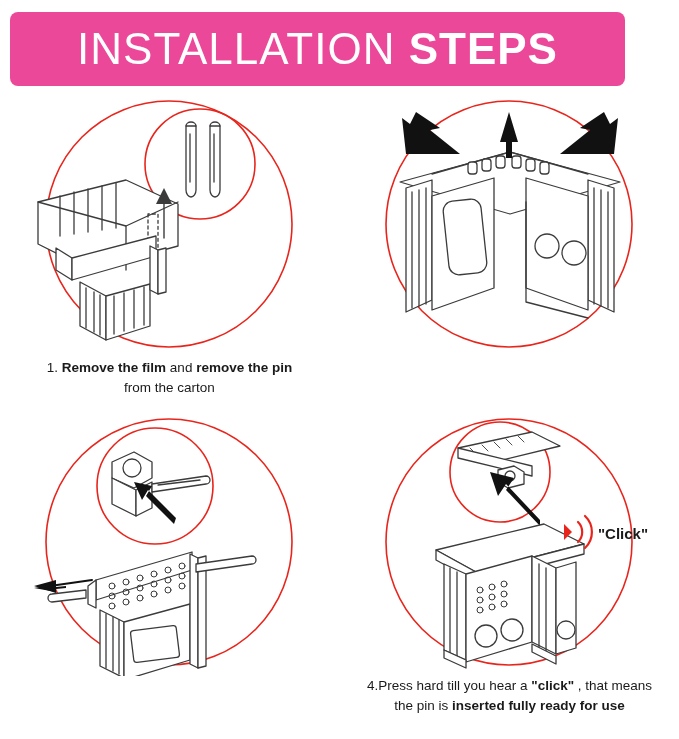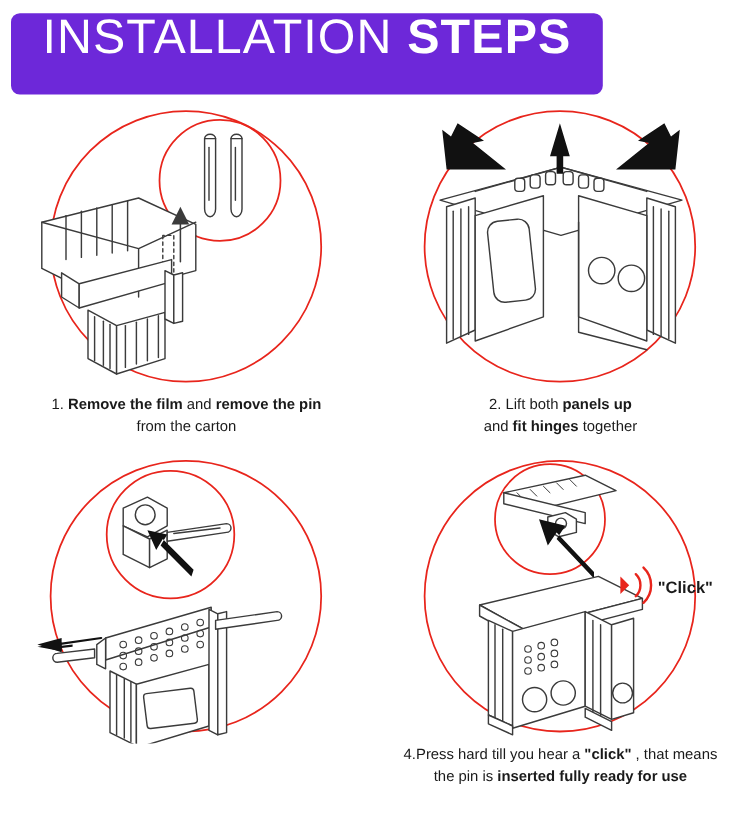--- a/index.html
+++ b/index.html
@@ -18,25 +18,26 @@
     width: 679px;
     height: 739px;
     box-sizing: border-box;
   }
 
   
   .banner {
     position: absolute;
     left: 10px;
     top: 12px;
-    width: 538px;
+    width: 615px;
     height: 74px;
-    background: #6d28d9;
+    background: #ec4899;
     border-radius: 8px;
     display: flex;
+    align-items: center;
     justify-content: center;
   }
   .banner-text {
     color: #ffffff;
     font-size: 44px;
     letter-spacing: 1px;
     line-height: 1;
     white-space: nowrap;
   }
   .banner-text .light {
@@ -191,24 +192,20 @@
             <path d="M248 100 l-62 -18 l0 110 l62 22 z" fill="#ffffff"></path>
             <circle cx="207" cy="150" r="12"></circle>
             <circle cx="234" cy="157" r="12"></circle>
             <path d="M186 106 l0 100 l62 16"></path>
 
             <path d="M120 58 l-30 -24 l10 -2 l-24 -16 l-6 12 l-8 -6 l4 36 z" fill="#111111" stroke="none"></path>
             <path d="M220 58 l30 -24 l-10 -2 l24 -16 l6 12 l8 -6 l-4 36 z" fill="#111111" stroke="none"></path>
             <path d="M160 46 l9 -30 l9 30 l-6 0 l0 16 l-6 0 l0 -16 z" fill="#111111" stroke="none"></path>
           </g>
         </svg>
-      </div>
-      <div class="caption">
-        <span class="num">2. </span><span>Lift both </span><b>panels up</b><br>
-        <span>and </span><b>fit hinges</b><span> together</span>
       </div>
     </div>
 
     <div class="cell cell-2">
       <div class="illus">
         <svg width="339" height="262" viewBox="0 0 339 262">
           <g fill="none" stroke="#e8251c" stroke-width="1.6">
             <circle cx="169" cy="128" r="123"></circle>
             <circle cx="155" cy="72" r="58"></circle>
           </g>

